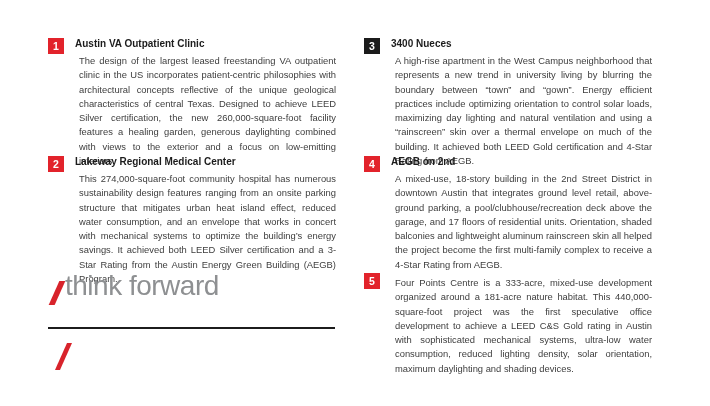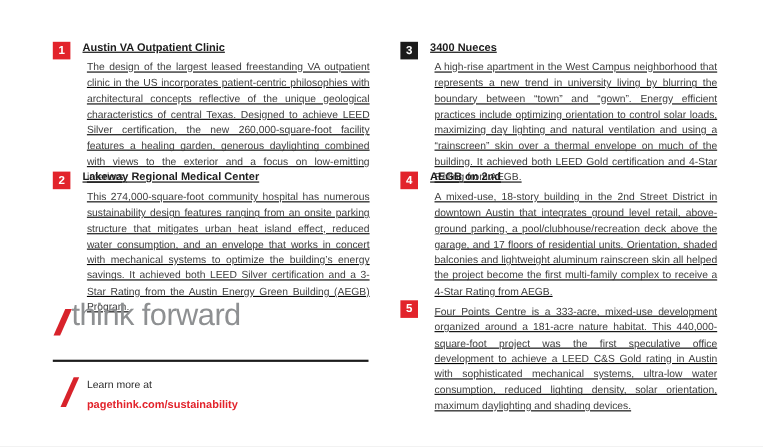--- a/index.html
+++ b/index.html
@@ -17,21 +17,21 @@
   .p3{left:364px;top:37px;}
   .p4{left:364px;top:155px;}
   .p5{left:364px;top:272px;}
   .badge{
     position:absolute;left:0;top:1px;
     width:16px;height:16px;
     display:flex;align-items:center;justify-content:center;
     color:#ffffff;font-size:10.5px;font-weight:bold;
     background:#e2232b;
   }
-  .ptext{margin-left:27px;width:265px;text-decoration:underline;}
+  .ptext{margin-left:27px;width:265px;}
   .ptitle{
     font-size:10px;font-weight:bold;color:#1c1c1c;
     line-height:13px;margin:0 0 1px 0;
   }
   .pdesc{
     font-size:9.4px;color:#3d3d3d;
     line-height:14.3px;text-align:justify;margin:4px;
   }
   .logo{position:absolute;left:48px;top:278px;height:34px;}
   .logo-slash{
@@ -117,19 +117,15 @@
 
   <div class="logo">
     <div class="logo-slash"></div>
     <div class="logo-text" style="color: rgb(142, 144, 146);">think forward</div>
   </div>
 
   <div class="divider" style="background: rgb(28, 28, 28);"></div>
 
   <div class="footer">
     <div class="footer-slash"></div>
-    <div class="footer-text">
-      <div class="footer-learn">Learn more at</div>
-      <a class="footer-link" href="#" style="color: rgb(226, 35, 43);">pagethink.com/sustainability</a>
-    </div>
   </div>
 
 </div>
 
 </body></html>

